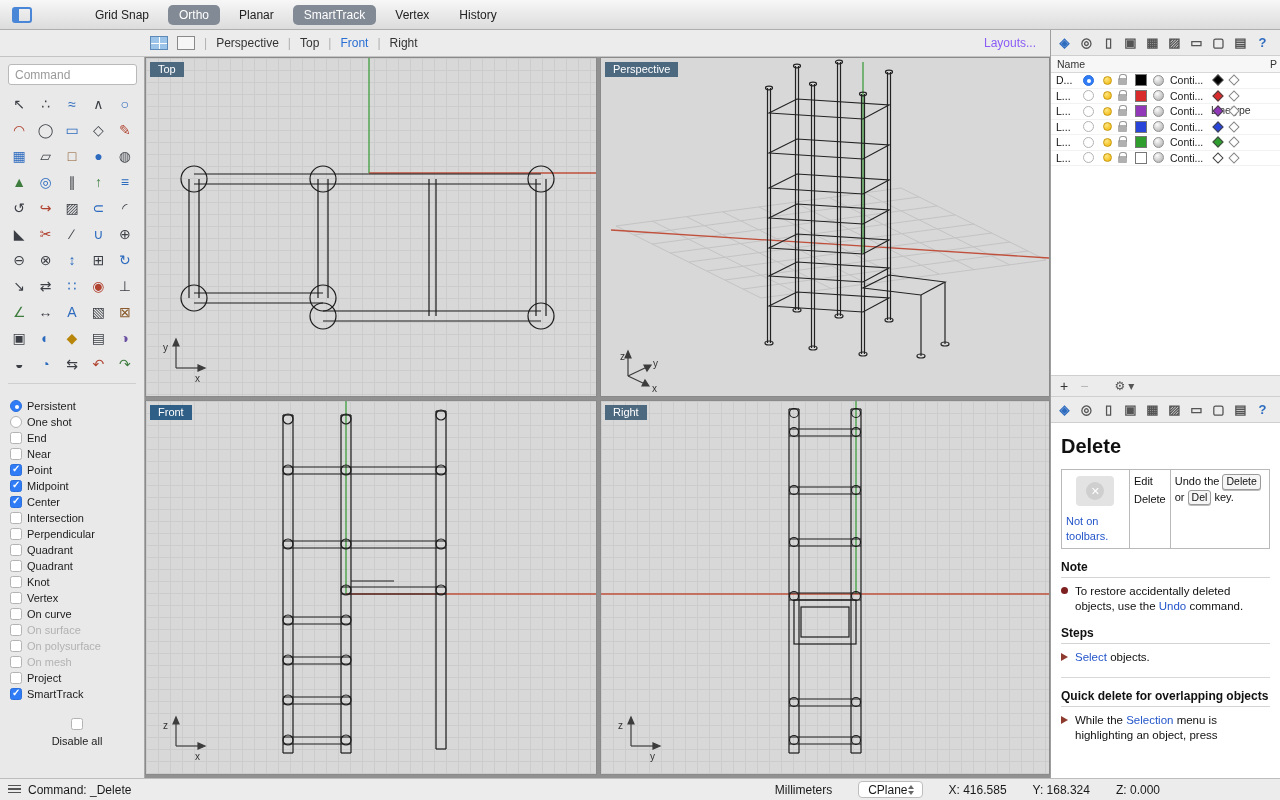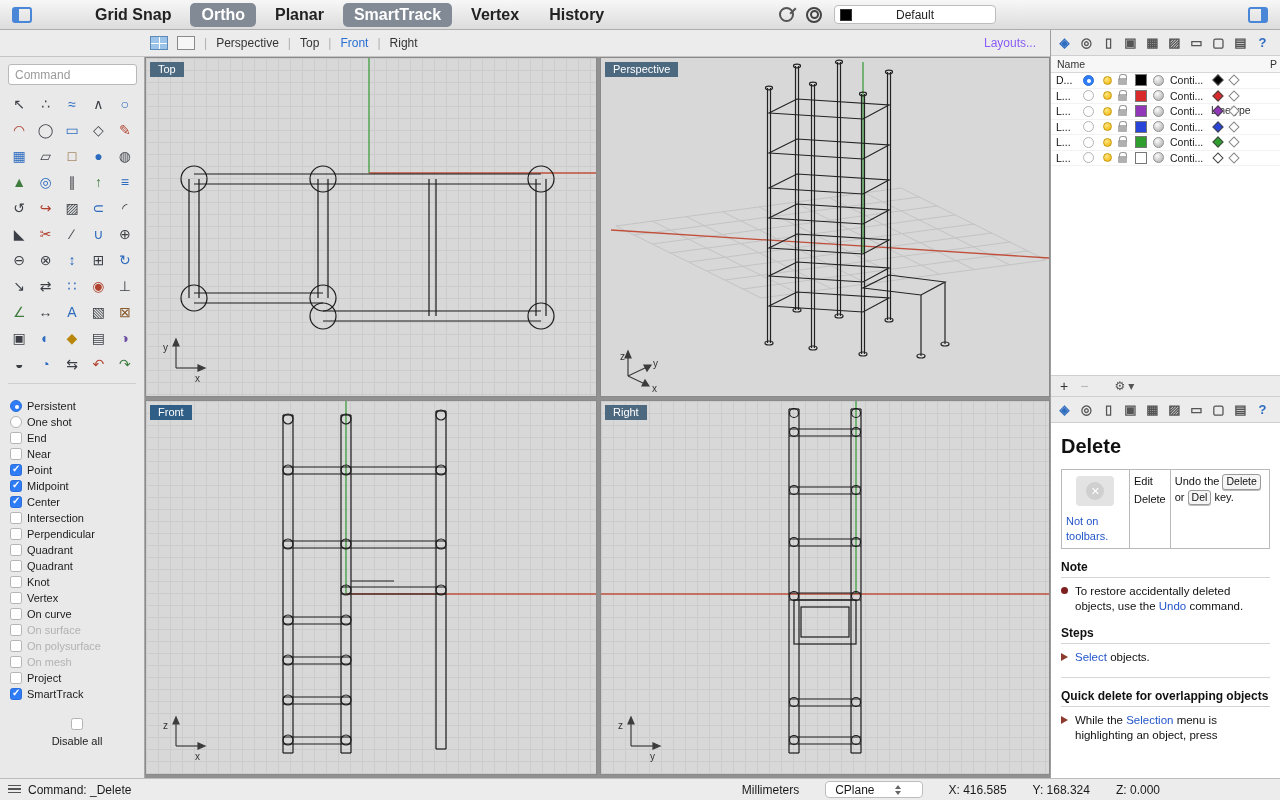--- a/index.html
+++ b/index.html
@@ -11,21 +11,21 @@
   #app { position:relative; width:1280px; height:800px; background:#8f8f8f; overflow:hidden; font-size:12px; color:#222; }
 
   
   .menubar { position:absolute; left:0; top:0; width:1280px; height:30px;
     background:linear-gradient(#f7f7f7,#dcdcdc); border-bottom:1px solid #aeaeae;
     display:flex; align-items:center; padding:0 12px; z-index:5;}
   .win-icon { width:20px; height:16px; border:2px solid #4a86d8; border-radius:3px; display:inline-block; position:relative; flex:none; }
   .win-icon.left::before { content:""; position:absolute; left:0; top:0; bottom:0; width:5px; background:#4a86d8; }
   .win-icon.right::before { content:""; position:absolute; right:0; top:0; bottom:0; width:5px; background:#4a86d8; }
   .toggles { display:flex; gap:8px; margin-left:52px; }
-  .mb-toggle { font-weight:700; font-size:16px; color:#222; padding:3px 11px; border-radius:5px; }
+  .mb-toggle { font-weight:400; font-size:12px; color:#222; padding:3px 11px; border-radius:5px; }
   .mb-toggle.active { background:#828a95; color:#fff; }
   .mb-right { margin-left:auto; display:flex; align-items:center; gap:12px; }
   .hist-icon { width:15px; height:15px; border-radius:50%; border:2px solid #555; position:relative; }
   .hist-icon::after { content:""; position:absolute; width:8px; height:2px; background:#555; transform:rotate(-45deg); right:-5px; top:1px; }
   .target-icon { width:16px; height:16px; border-radius:50%; border:2px solid #444; display:flex; align-items:center; justify-content:center; }
   .target-icon::after { content:""; width:5px; height:5px; border-radius:50%; border:2px solid #444; }
   .layer-pill { width:162px; height:19px; background:#fff; border:1px solid #bdbdbd; border-radius:4px;
     display:flex; align-items:center; justify-content:center; gap:6px; font-size:12px; position:relative; }
   .layer-pill .swatch { position:absolute; left:5px; width:12px; height:12px; background:#000; border:1px solid #333; }
   .mb-right .win-icon { margin-left:240px; }
@@ -132,21 +132,21 @@
   .bullet .tri { width:0; height:0; border-left:7px solid #8d3b2f; border-top:4px solid transparent;
     border-bottom:4px solid transparent; margin-top:3px; flex:none; }
   .help hr { border:none; border-top:1px solid #d8d8d8; margin:11px 0 6px; }
 
   
   .statusbar { position:absolute; left:0; top:778px; width:1280px; height:22px; background:#ececec;
     border-top:1px solid #bdbdbd; display:flex; align-items:center; font-size:12px; color:#1a1a1a; padding:0 8px; z-index:5; }
   .sb-lines { width:13px; height:10px; background:repeating-linear-gradient(#555 0 1.5px,transparent 1.5px 3.5px); margin-right:7px; flex:none; }
   .sb-right { margin-left:auto; display:flex; align-items:center; gap:26px; margin-right:112px; }
   .cplane { background:#fff; border:1px solid #bdbdbd; border-radius:4px; height:17px; display:flex;
-    align-items:center; padding:0 21px 0 9px; gap:20px; }
+    align-items:center; padding:0 8px 0 9px; gap:0; }
   .updown { display:flex; flex-direction:column; gap:2px; }
   .updown i { width:0; height:0; border-left:3px solid transparent; border-right:3px solid transparent; display:block; }
   .updown .up { border-bottom:4px solid #666; }
   .updown .down { border-top:4px solid #666; }
 </style>
 </head>
 <body>
 
 <div id="app">
 
@@ -159,29 +159,20 @@
         <button class="mb-toggle active" title="Ortho">Ortho</button>
 
         <button class="mb-toggle" title="Planar">Planar</button>
 
         <button class="mb-toggle active" title="SmartTrack">SmartTrack</button>
 
         <button class="mb-toggle" title="Gumball">Vertex</button>
 
         <button class="mb-toggle" title="History">History</button>
 
-    </div>
-    <div class="mb-right">
-      <span class="hist-icon"></span>
-      <span class="target-icon"></span>
-      <div class="layer-pill">
-        <span class="swatch"></span>
-        <span>Default</span>
-      </div>
-      <span class="win-icon right"></span>
     </div>
   </header>
 
   <div class="vp-tabbar">
     <span class="grid4"></span>
     <span class="single-vp"></span>
     <div class="vp-tabs">
 
         <span class="tab-item">
           <span class="sep">|</span>

